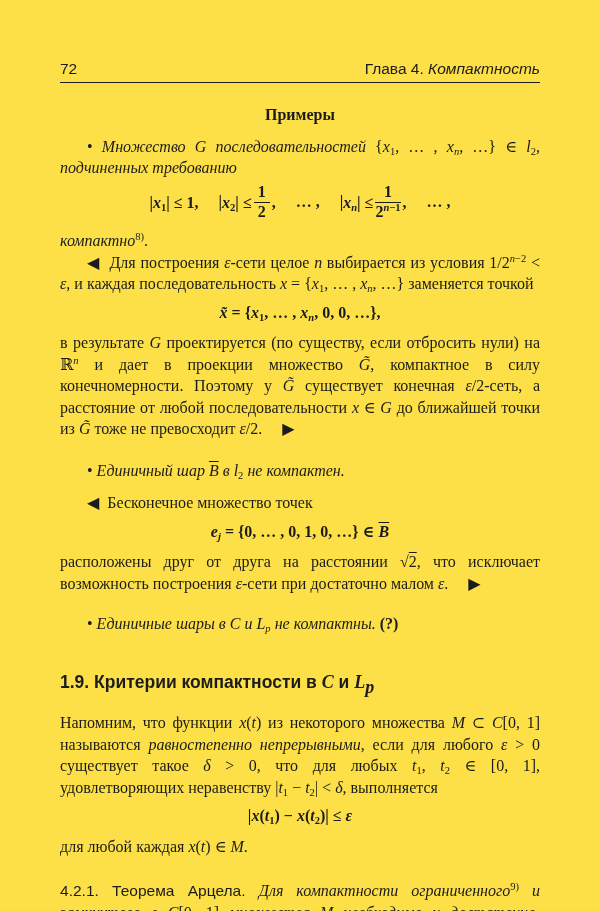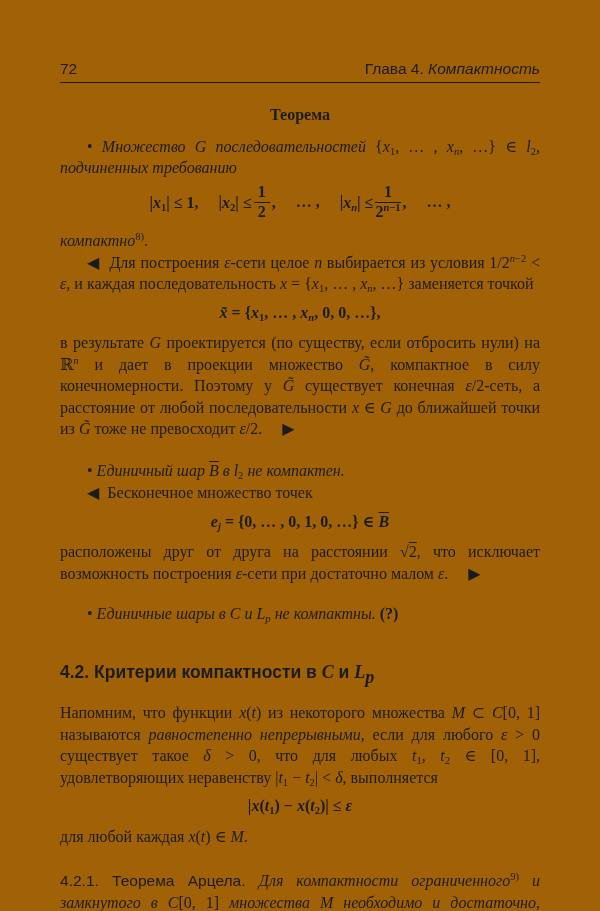--- a/index.html
+++ b/index.html
@@ -1,20 +1,20 @@
 <!DOCTYPE html>
 <html><head>
 <meta charset="utf-8">
 <style>
   html,body{margin:0;padding:0;background:#888;}
   .page{
     position:relative;
     width:600px;height:911px;
     margin:0 auto;
-    background:#a16207;
+    background:#fde047;
     color:#1b1b1b;
     box-sizing:border-box;
     padding:58px 60px 0 60px;
     font-family:"Liberation Serif","DejaVu Serif","DejaVu Sans",serif;
     font-size:16px;
     line-height:21.5px;
     overflow:hidden;
   }
   
   .runhead{
@@ -47,49 +47,49 @@
   .heading{
     font-family:"Liberation Sans","DejaVu Sans",sans-serif;
     font-weight:bold;font-size:17.5px;
     margin:37px 0 19px 0;
   }
   .heading .hsi{font-family:"Liberation Serif","DejaVu Serif",serif;font-size:18px;}
   
   [data-name="formula-sequence-bounds"]{margin:5px 0 9px 0;}
   [data-name="para-compact"]{margin-top:3px;}
   [data-name="bullet-unit-ball"]{margin-top:20px;}
-  [data-name="para-infinite-set"]{margin-top:1px;}
+  [data-name="para-infinite-set"]{margin-top:11px;}
   [data-name="bullet-unit-balls-c-lp"]{margin-top:19px;}
   [data-name="para-for-any-function"]{margin-top:2px;}
   [data-name="theorem-arzela"]{margin-top:23px;}
 </style>
 </head>
 <body>
 
 <div class="page" data-name="book-page">
 
   <div class="runhead" data-name="running-header">
     <span class="pagenum" data-name="page-number">72</span>
     <span class="chap" data-name="chapter-heading"><span data-name="chapter-prefix">Глава 4.</span>&nbsp;<span class="it" data-name="chapter-title">Компактность</span></span>
   </div>
   <hr class="headrule" data-name="header-rule">
 
   <main data-name="page-body">
-      <div class="subtitle" data-name="examples-title"><span data-name="text-run">Теорема</span></div>
+      <div class="subtitle" data-name="examples-title"><span data-name="text-run">Примеры</span></div>
       <div class="para indent" data-name="bullet-hilbert-brick"><span data-name="text-run">•&nbsp;</span><span class="i" data-name="text-run">Множество </span><span class="i" data-name="text-run">G</span><span class="i" data-name="text-run"> последовательностей </span><span data-name="text-run">{</span><span class="i" data-name="text-run">x</span><span class="sub" data-name="text-run">1</span><span data-name="text-run">, … , </span><span class="i" data-name="text-run">x</span><span class="sub i" data-name="text-run">n</span><span data-name="text-run">, …} ∈ </span><span class="i" data-name="text-run">l</span><span class="sub" data-name="text-run">2</span><span class="i" data-name="text-run">, подчиненных требованию</span></div>
       <div class="formula" data-name="formula-sequence-bounds"><span data-name="text-run">|</span><span class="i" data-name="text-run">x</span><span class="sub" data-name="text-run">1</span><span data-name="text-run">| ≤ 1,</span><span class="gapl" data-name="text-run">|</span><span class="i" data-name="text-run">x</span><span class="sub" data-name="text-run">2</span><span data-name="text-run">| ≤</span><span class="frac" data-name="fraction"><span class="num"><span data-name="text-run">1</span></span><span class="den"><span data-name="text-run">2</span></span></span><span data-name="text-run">,</span><span class="gapl" data-name="text-run">… ,</span><span class="gapl" data-name="text-run">|</span><span class="i" data-name="text-run">x</span><span class="sub i" data-name="text-run">n</span><span data-name="text-run">| ≤</span><span class="frac" data-name="fraction"><span class="num"><span data-name="text-run">1</span></span><span class="den"><span data-name="text-run">2</span><span class="sup i" data-name="text-run">n</span><span class="sup" data-name="text-run">−1</span></span></span><span data-name="text-run">,</span><span class="gapl" data-name="text-run">… ,</span></div>
       <div class="para" data-name="para-compact"><span class="i" data-name="text-run">компактно</span><span class="sup" data-name="text-run">8)</span><span data-name="text-run">.</span></div>
       <div class="para indent" data-name="para-proof-eps-net"><span data-name="text-run">◀&nbsp;&nbsp;</span><span data-name="text-run">Для построения </span><span class="i" data-name="text-run">ε</span><span data-name="text-run">-сети целое </span><span class="i" data-name="text-run">n</span><span data-name="text-run"> выбирается из условия 1/2</span><span class="sup i" data-name="text-run">n</span><span class="sup" data-name="text-run">−2</span><span data-name="text-run"> &lt; </span><span class="i" data-name="text-run">ε</span><span data-name="text-run">, и каждая последовательность </span><span class="i" data-name="text-run">x</span><span data-name="text-run"> = {</span><span class="i" data-name="text-run">x</span><span class="sub" data-name="text-run">1</span><span data-name="text-run">, … , </span><span class="i" data-name="text-run">x</span><span class="sub i" data-name="text-run">n</span><span data-name="text-run">, …}</span><span data-name="text-run"> заменяется точкой</span></div>
       <div class="formula" data-name="formula-truncated-sequence"><span class="i" data-name="text-run">x̃</span><span data-name="text-run"> = {</span><span class="i" data-name="text-run">x</span><span class="sub" data-name="text-run">1</span><span data-name="text-run">, … , </span><span class="i" data-name="text-run">x</span><span class="sub i" data-name="text-run">n</span><span data-name="text-run">, 0, 0, …},</span></div>
       <div class="para" data-name="para-projection"><span data-name="text-run">в результате </span><span class="i" data-name="text-run">G</span><span data-name="text-run"> проектируется (по существу, если отбросить нули) на </span><span data-name="text-run">ℝ</span><span class="sup i" data-name="text-run">n</span><span data-name="text-run"> и дает в проекции множество </span><span class="i" data-name="text-run">G̃</span><span data-name="text-run">, компактное в силу конечномерности. Поэтому у </span><span class="i" data-name="text-run">G̃</span><span data-name="text-run"> существует конечная </span><span class="i" data-name="text-run">ε</span><span data-name="text-run">/2-сеть, а расстояние от любой последовательности </span><span class="i" data-name="text-run">x</span><span data-name="text-run"> ∈ </span><span class="i" data-name="text-run">G</span><span data-name="text-run"> до ближайшей точки из </span><span class="i" data-name="text-run">G̃</span><span data-name="text-run"> тоже не превосходит </span><span class="i" data-name="text-run">ε</span><span data-name="text-run">/2.</span><span class="gapl" data-name="text-run">▶</span></div>
       <div class="para indent" data-name="bullet-unit-ball"><span data-name="text-run">•&nbsp;</span><span class="i" data-name="text-run">Единичный шар </span><span class="i over" data-name="text-run">B</span><span class="i" data-name="text-run"> в </span><span class="i" data-name="text-run">l</span><span class="sub" data-name="text-run">2</span><span class="i" data-name="text-run"> не компактен.</span></div>
       <div class="para indent" data-name="para-infinite-set"><span data-name="text-run">◀&nbsp;&nbsp;</span><span data-name="text-run">Бесконечное множество точек</span></div>
       <div class="formula" data-name="formula-basis-vectors"><span class="i" data-name="text-run">e</span><span class="sub i" data-name="text-run">j</span><span data-name="text-run"> = {0, … , 0, 1, 0, …} ∈ </span><span class="i over" data-name="text-run">B</span></div>
       <div class="para" data-name="para-sqrt2"><span data-name="text-run">расположены друг от друга на расстоянии </span><span data-name="text-run">√</span><span class="over" data-name="text-run">2</span><span data-name="text-run">, что исключает возможность построения </span><span class="i" data-name="text-run">ε</span><span data-name="text-run">-сети при достаточно малом </span><span class="i" data-name="text-run">ε</span><span data-name="text-run">.</span><span class="gapl" data-name="text-run">▶</span></div>
       <div class="para indent" data-name="bullet-unit-balls-c-lp"><span data-name="text-run">•&nbsp;</span><span class="i" data-name="text-run">Единичные шары в </span><span class="i" data-name="text-run">C</span><span class="i" data-name="text-run"> и </span><span class="i" data-name="text-run">L</span><span class="sub i" data-name="text-run">p</span><span class="i" data-name="text-run"> не компактны. </span><span class="b" data-name="text-run">(?)</span></div>
-      <div class="heading" data-name="section-heading"><span data-name="text-run">4.2. Критерии компактности в </span><span class="hsi" data-name="text-run">C</span><span data-name="text-run"> и </span><span class="hsi" data-name="text-run">L</span><span class="hsi sub" data-name="text-run">p</span></div>
+      <div class="heading" data-name="section-heading"><span data-name="text-run">1.9. Критерии компактности в </span><span class="hsi" data-name="text-run">C</span><span data-name="text-run"> и </span><span class="hsi" data-name="text-run">L</span><span class="hsi sub" data-name="text-run">p</span></div>
       <div class="para" data-name="para-equicontinuous"><span data-name="text-run">Напомним, что функции </span><span class="i" data-name="text-run">x</span><span data-name="text-run">(</span><span class="i" data-name="text-run">t</span><span data-name="text-run">)</span><span data-name="text-run"> из некоторого множества </span><span class="i" data-name="text-run">M</span><span data-name="text-run"> ⊂ </span><span class="i" data-name="text-run">C</span><span data-name="text-run">[0, 1] называются </span><span class="i" data-name="text-run">равностепенно непрерывными</span><span data-name="text-run">, если для любого </span><span class="i" data-name="text-run">ε</span><span data-name="text-run"> &gt; 0 существует такое </span><span class="i" data-name="text-run">δ</span><span data-name="text-run"> &gt; 0, что для любых </span><span class="i" data-name="text-run">t</span><span class="sub" data-name="text-run">1</span><span data-name="text-run">, </span><span class="i" data-name="text-run">t</span><span class="sub" data-name="text-run">2</span><span data-name="text-run"> ∈ [0, 1], удовлетворяющих неравенству </span><span data-name="text-run">|</span><span class="i" data-name="text-run">t</span><span class="sub" data-name="text-run">1</span><span data-name="text-run"> − </span><span class="i" data-name="text-run">t</span><span class="sub" data-name="text-run">2</span><span data-name="text-run">| &lt; </span><span class="i" data-name="text-run">δ</span><span data-name="text-run">, выполняется</span></div>
       <div class="formula" data-name="formula-equicontinuity"><span data-name="text-run">|</span><span class="i" data-name="text-run">x</span><span data-name="text-run">(</span><span class="i" data-name="text-run">t</span><span class="sub" data-name="text-run">1</span><span data-name="text-run">)</span><span data-name="text-run"> − </span><span class="i" data-name="text-run">x</span><span data-name="text-run">(</span><span class="i" data-name="text-run">t</span><span class="sub" data-name="text-run">2</span><span data-name="text-run">)</span><span data-name="text-run">| ≤ </span><span class="i" data-name="text-run">ε</span></div>
       <div class="para" data-name="para-for-any-function"><span data-name="text-run">для любой каждая </span><span class="i" data-name="text-run">x</span><span data-name="text-run">(</span><span class="i" data-name="text-run">t</span><span data-name="text-run">) ∈ </span><span class="i" data-name="text-run">M</span><span data-name="text-run">.</span></div>
       <div class="para" data-name="theorem-arzela"><span class="hs" data-name="text-run">4.2.1. Теорема Арцела. </span><span class="i" data-name="text-run">Для компактности ограниченного</span><span class="sup" data-name="text-run">9)</span><span class="i" data-name="text-run"> и замкнутого в </span><span class="i" data-name="text-run">C</span><span data-name="text-run">[0, 1]</span><span class="i" data-name="text-run"> множества </span><span class="i" data-name="text-run">M</span><span class="i" data-name="text-run"> необходимо и достаточно, чтобы функции из этого множества были равностепенно непрерывны.</span></div>
     </main>
 
 </div>
 
 </body></html>

